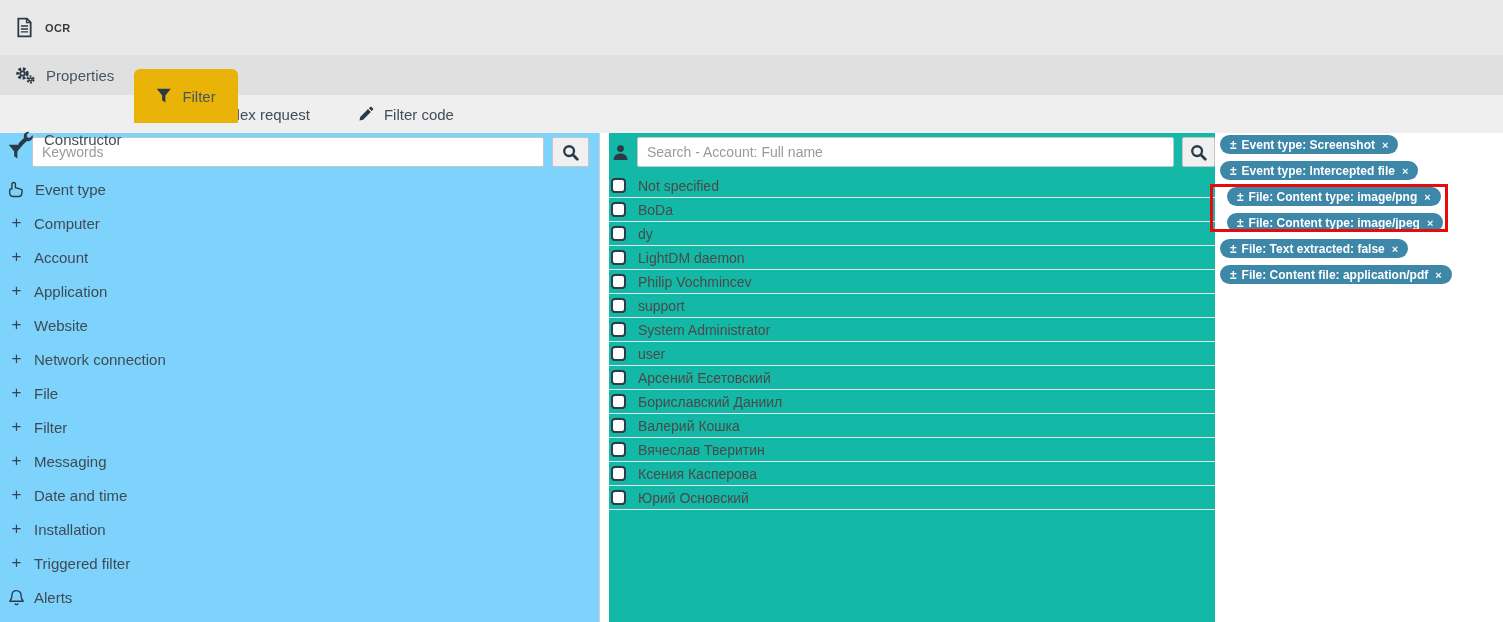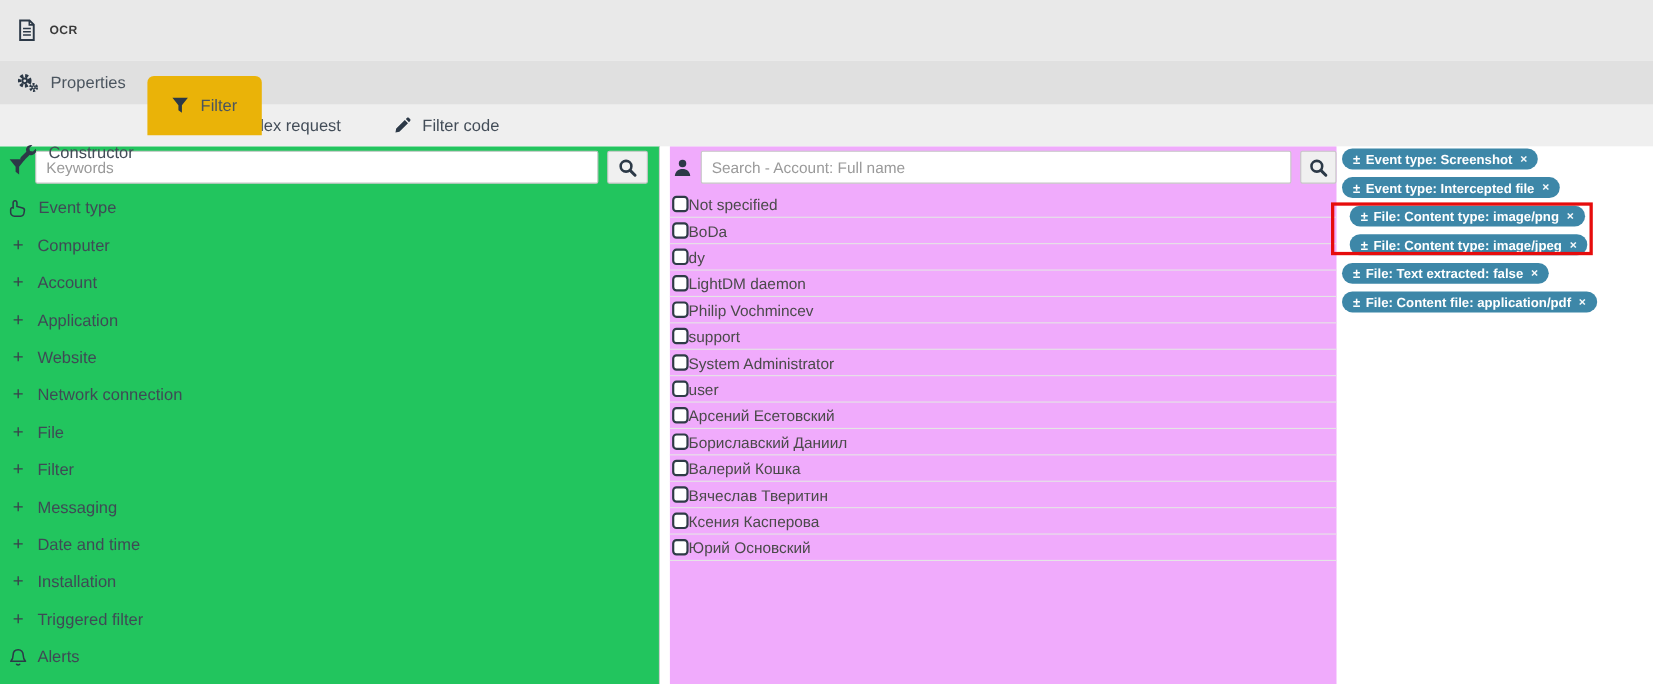--- a/index.html
+++ b/index.html
@@ -26,40 +26,40 @@
   .subtab { display:flex; align-items:center; gap:10px; padding:0 17px; font-size:15px;
             color:#434d58; cursor:pointer; }
   .subtab.active { background:#fff;margin-top:44px; }
   .subtab + .subtab { margin-left:14px; }
 
   .icon { display:inline-flex; align-items:center; justify-content:center; line-height:0; }
   .plus-glyph { width:17px; text-align:center; font-size:17px; color:#39424c; display:inline-block; }
 
   
   .sidebar { position:absolute; left:0; top:133px; width:600px; height:489px;
-             background:#22c55e; border-right:1px solid #cfcfcf; }
+             background:#7dd3fc; border-right:1px solid #cfcfcf; }
   .searchrow { display:flex; align-items:center; }
   .sidebar .searchrow { padding:4px 10px 0 8px; gap:8px; }
   .searchrow input { height:30px; border:1px solid #c6c6c6; border-radius:2px; background:#fff;
                      font-size:14px; color:#444; padding:0 9px; outline:none; flex:1;
                      font-family:"Liberation Sans", sans-serif; }
   .searchrow input::placeholder { color:#9a9a9a; }
   .searchrow button { width:37px; height:30px; background:#f0f0f0; border:1px solid #c6c6c6;
                       border-radius:2px; cursor:pointer; display:flex; align-items:center;
                       justify-content:center; }
   .cats { list-style:none; margin-top:5px; }
   .cat { height:34px; display:flex; align-items:center; gap:9px; padding-left:8px;
          font-size:15px; color:#3f4a55; cursor:pointer; }
 
   
-  .accounts { position:absolute; left:609px; top:133px; width:606px; height:489px; background:#f0abfc; }
+  .accounts { position:absolute; left:609px; top:133px; width:606px; height:489px; background:#14b8a6; }
   .accounts .searchrow { padding:4px 0 0 3px; gap:8px; }
   .accounts .searchrow button { width:33px; }
   .acct-rows { list-style:none; margin-top:7px; }
-  .acct-row { height:24px; display:flex; align-items:center; gap:0; padding-left:2px;
+  .acct-row { height:24px; display:flex; align-items:center; gap:12px; padding-left:2px;
               border-bottom:1px solid #e5e5e5; cursor:pointer; }
   .cbx { width:15px; height:15px; border:2px solid #2f3b47; border-radius:4px; background:#fff;
          flex:0 0 auto; }
   .acct-label { font-size:14px; color:#4a4a4a; }
 
   
   .tagcol { position:absolute; left:1220px; top:135px; width:280px; display:flex;
             flex-direction:column; align-items:flex-start; }
   .pill { height:19px; border-radius:10px; color:#fff; font-size:12px; font-weight:bold;
           display:flex; align-items:center; padding:0 10px; margin-bottom:7px; cursor:pointer;

